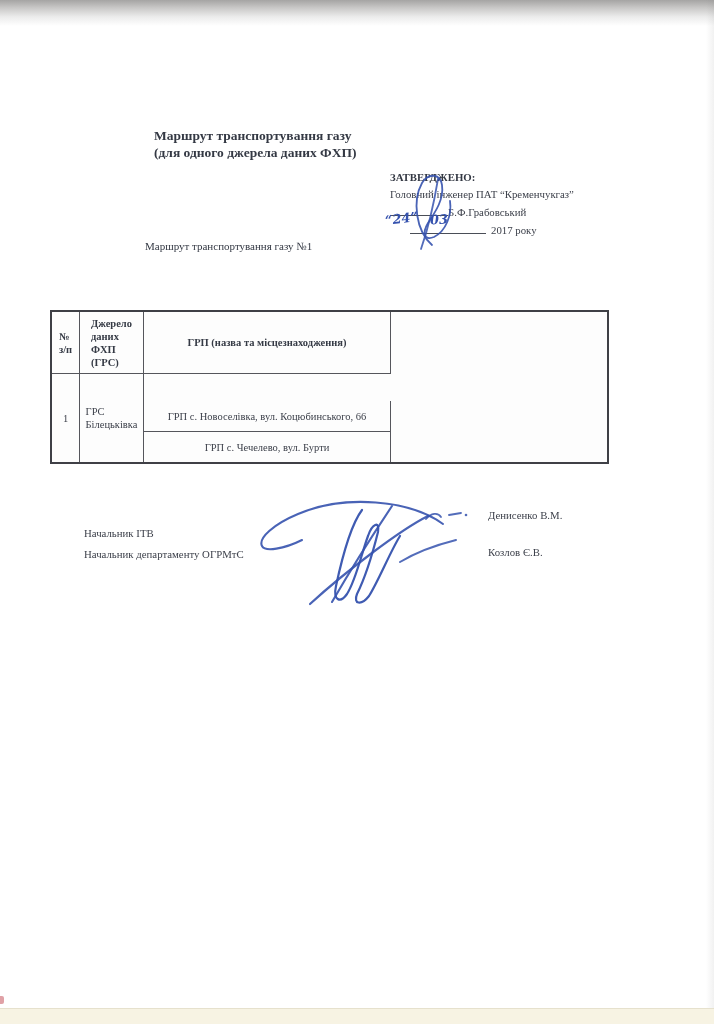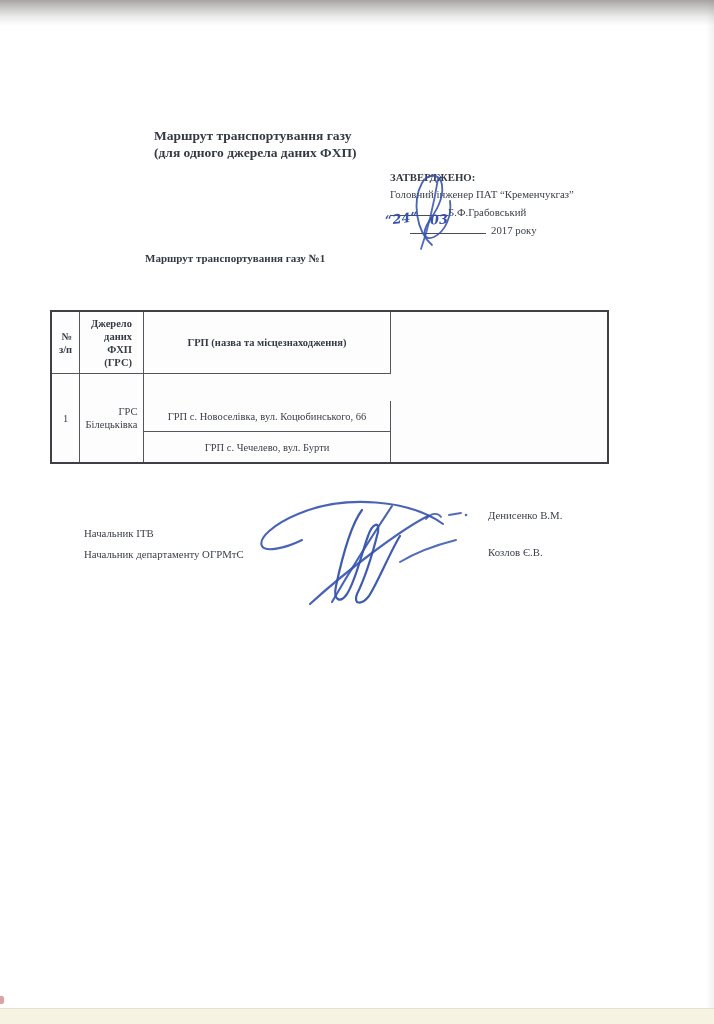--- a/index.html
+++ b/index.html
@@ -39,34 +39,34 @@
   .u76{display:inline-block;width:76px;border-bottom:1px solid #4a4e57;height:12px;}
   .hand{
     position:absolute;color:#3552ae;
     font-style:italic;font-size:13px;font-weight:bold;
     font-family:"DejaVu Serif",serif;
   }
   .hand-day{left:-5px;top:41px;transform:rotate(-7deg);}
   .hand-month{left:40px;top:42px;transform:rotate(-4deg);}
   .appr-sig{position:absolute;left:8px;top:2px;}
   .subtitle{
-    position:absolute;left:145px;top:252px;
-    font-weight:bold;font-size:11px;color:#343944;
+    position:absolute;left:145px;top:240px;
+    font-weight:normal;font-size:11px;color:#343944;
   }
   .route-table{
     position:absolute;left:50px;top:310px;
     display:grid;
     grid-template-columns:28px 64px 247px 216px;
     grid-template-rows:62px 27px 31px 30px;
     border:2px solid #3f4046;
     background:#fdfdfd;
   }
   .cell{
     display:flex;align-items:center;justify-content:center;
-    text-align:right;padding:2px 6px;box-sizing:border-box;
+    text-align:left;padding:2px 6px;box-sizing:border-box;
     font-size:10.5px;line-height:13px;color:#3d414b;
   }
   .hdr{font-weight:bold;color:#353a45;border-bottom:1px solid #55565c;}
   .br{border-right:1px solid #55565c;}
   .bb{border-bottom:1px solid #55565c;}
   .prewrap{white-space:pre-line;}
   .span3{grid-row:2 / span 3;}
   .r2{grid-row:2;}.r3{grid-row:3;}.r4{grid-row:4;}
   .col1{grid-column:1;}.col2{grid-column:2;}.col3{grid-column:3;}.col4{grid-column:4;}
   .cons{line-height:14px;}

